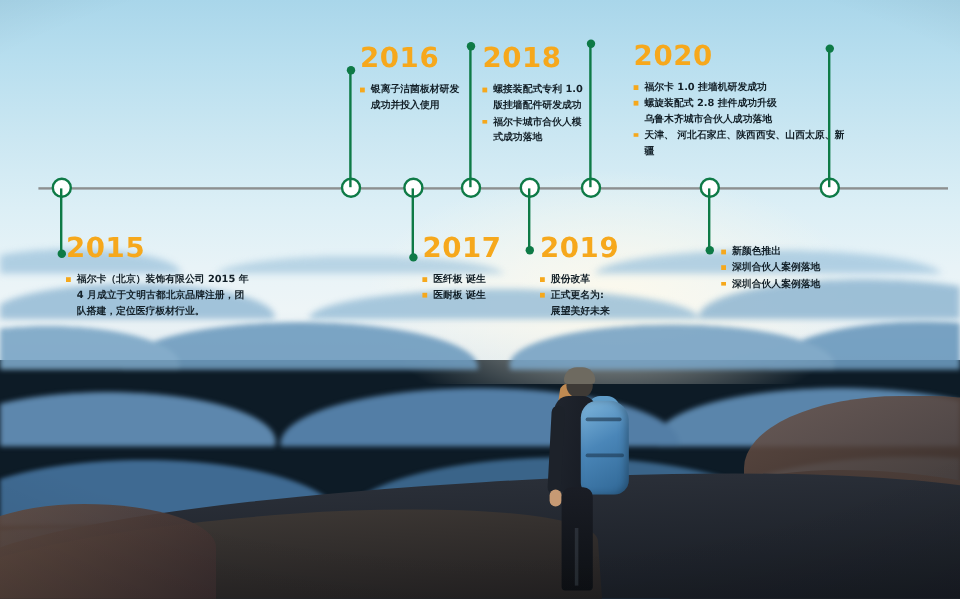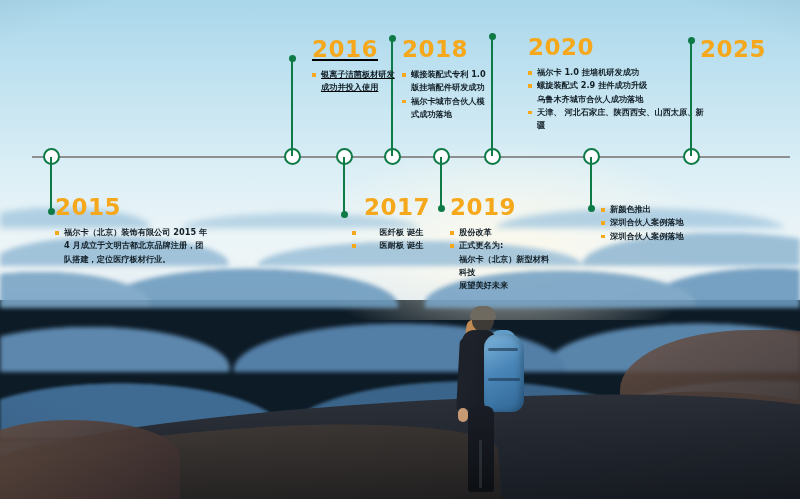--- a/index.html
+++ b/index.html
@@ -237,65 +237,63 @@
     </div>
   <div id="blocks">
       <div class="block below" style="left: 55px; top: 196px; width: 175px;">
         <div class="year">2015</div>
         <div class="bullets">
           <div class="bullet onlight">福尔卡（北京）装饰有限公司 2015 年</div>
           <div class="bullet onlight cont">4 月成立于文明古都北京品牌注册，团</div>
           <div class="bullet onlight cont">队搭建，定位医疗板材行业。</div>
         </div>
       </div>
-      <div class="block above" style="left: 312px; top: 38px; width: 95px; text-decoration: underline;">
+      <div class="block above" style="left: 300px; top: 38px; width: 95px;">
         <div class="year">2016</div>
         <div class="bullets">
           <div class="bullet onlight">银离子洁菌板材研发</div>
           <div class="bullet onlight cont">成功并投入使用</div>
         </div>
       </div>
-      <div class="block below" style="left: 352px; top: 196px; width: 90px; text-align: center;">
+      <div class="block below" style="left: 352px; top: 196px; width: 90px;">
         <div class="year">2017</div>
         <div class="bullets">
           <div class="bullet onlight">医纤板 诞生</div>
           <div class="bullet onlight">医耐板 诞生</div>
         </div>
       </div>
       <div class="block above" style="left: 402px; top: 38px; width: 95px;">
         <div class="year">2018</div>
         <div class="bullets">
           <div class="bullet onlight">螺接装配式专利 1.0</div>
           <div class="bullet onlight cont">版挂墙配件研发成功</div>
           <div class="bullet onlight">福尔卡城市合伙人模</div>
           <div class="bullet onlight cont">式成功落地</div>
         </div>
       </div>
       <div class="block below" style="left: 450px; top: 196px; width: 105px;">
         <div class="year">2019</div>
         <div class="bullets">
           <div class="bullet onlight">股份改革</div>
           <div class="bullet onlight">正式更名为:</div>
-          <div class="bullet onlight cont">福尔卡（北京）新型材料科技</div>
           <div class="bullet onlight cont">展望美好未来</div>
         </div>
       </div>
       <div class="block above" style="left: 528px; top: 36px; width: 180px;">
         <div class="year">2020</div>
         <div class="bullets">
           <div class="bullet onlight">福尔卡 1.0 挂墙机研发成功</div>
-          <div class="bullet onlight">螺旋装配式 2.9 挂件成功升级</div>
+          <div class="bullet onlight">螺旋装配式 2.8 挂件成功升级</div>
           <div class="bullet onlight cont">乌鲁木齐城市合伙人成功落地</div>
           <div class="bullet onlight">天津、 河北石家庄、陕西西安、山西太原、新疆</div>
         </div>
       </div>
       <div class="block below" style="left: 601px; top: 196px; width: 110px;">
         <div class="bullets">
           <div class="bullet onlight">新颜色推出</div>
           <div class="bullet onlight">深圳合伙人案例落地</div>
           <div class="bullet onlight">深圳合伙人案例落地</div>
         </div>
       </div>
       <div class="block above" style="left: 700px; top: 38px; width: 100px;">
-        <div class="year">2025</div>
       </div>
     </div>
 </div>
 
 </body></html>

